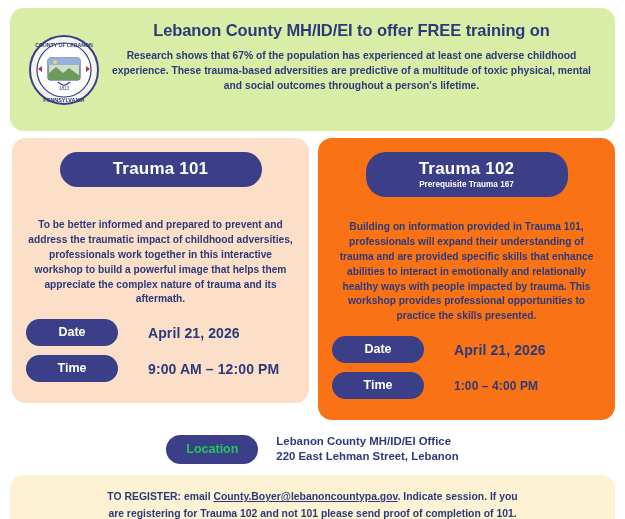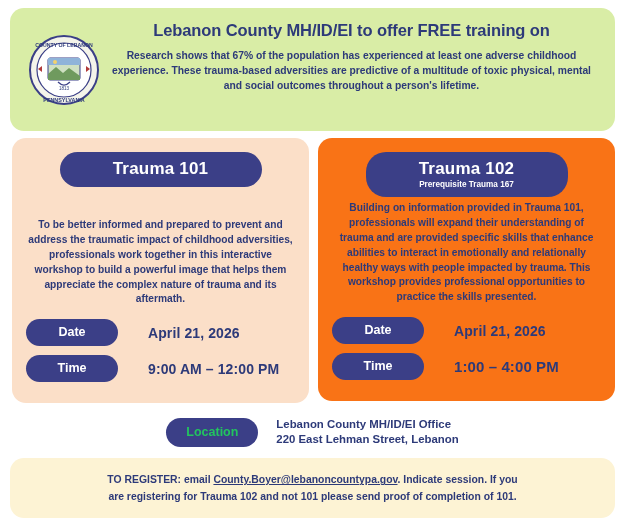--- a/index.html
+++ b/index.html
@@ -104,21 +104,21 @@
     font-size: 8.2px;
     font-weight: bold;
     margin-top: 1px;
   }
   .card-text {
     font-size: 10.2px;
     font-weight: bold;
     line-height: 1.46;
     color: #2d3a79;
     text-align: center;
-    margin-top: 4px;
+    margin-top: 23px;
   }
   .card-text.left-col {
     margin-top: 31px;
   }
 
   
   .dt-rows {
     margin-top: 12px;
   }
   .dt-row {
@@ -138,21 +138,21 @@
     width: 92px;
     flex: 0 0 92px;
   }
   .dt-value {
     font-size: 14px;
     font-weight: bold;
     color: #2d3a79;
     letter-spacing: 0.1px;
   }
   .dt-value.small {
-    font-size: 15px;
+    font-size: 12px;
   }
 
   
   .location {
     display: flex;
     align-items: center;
     justify-content: center;
     gap: 18px;
     margin-top: 14px;
   }

